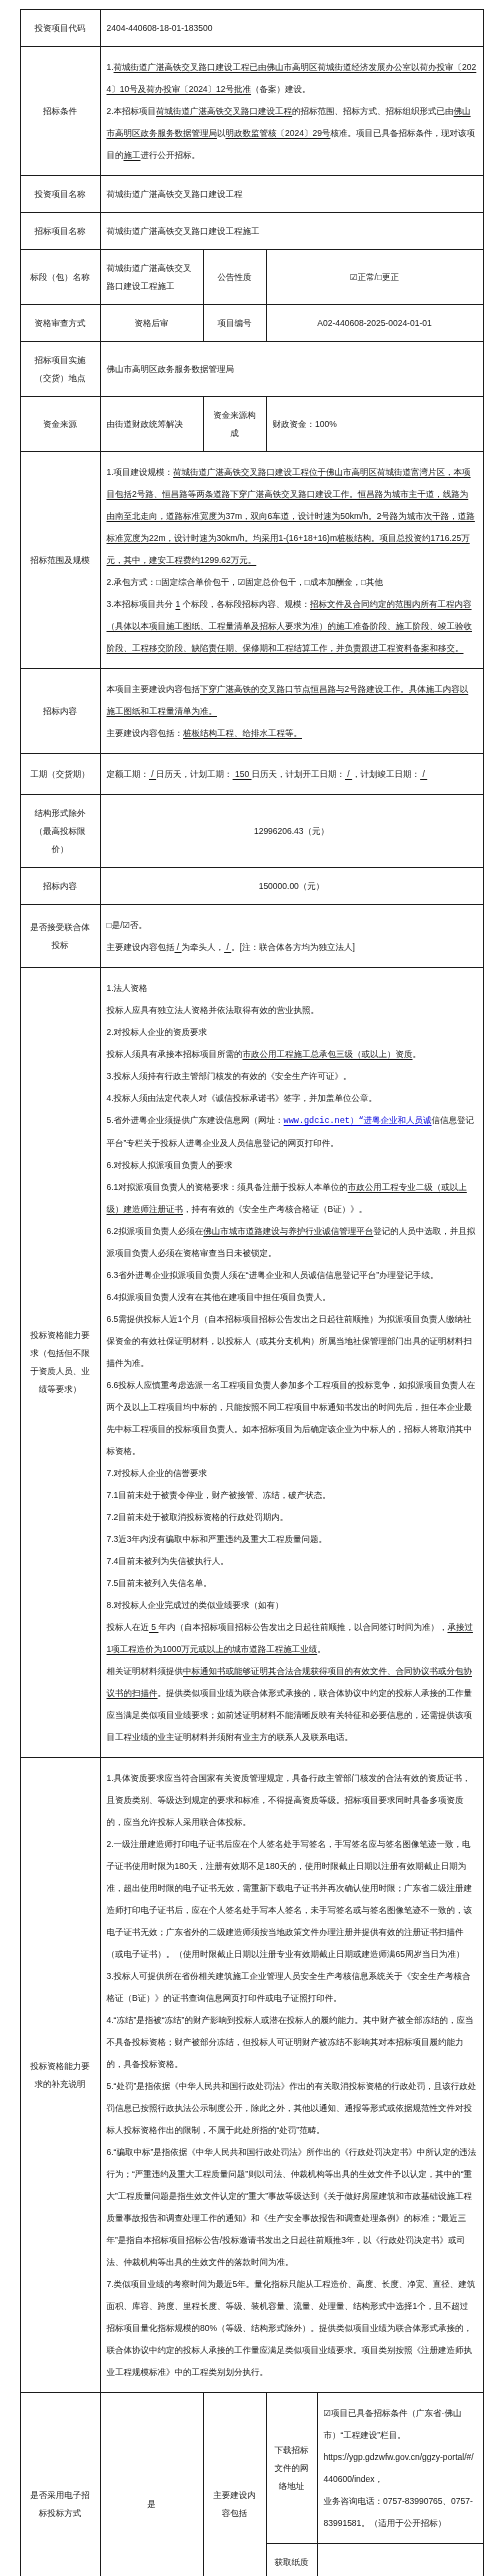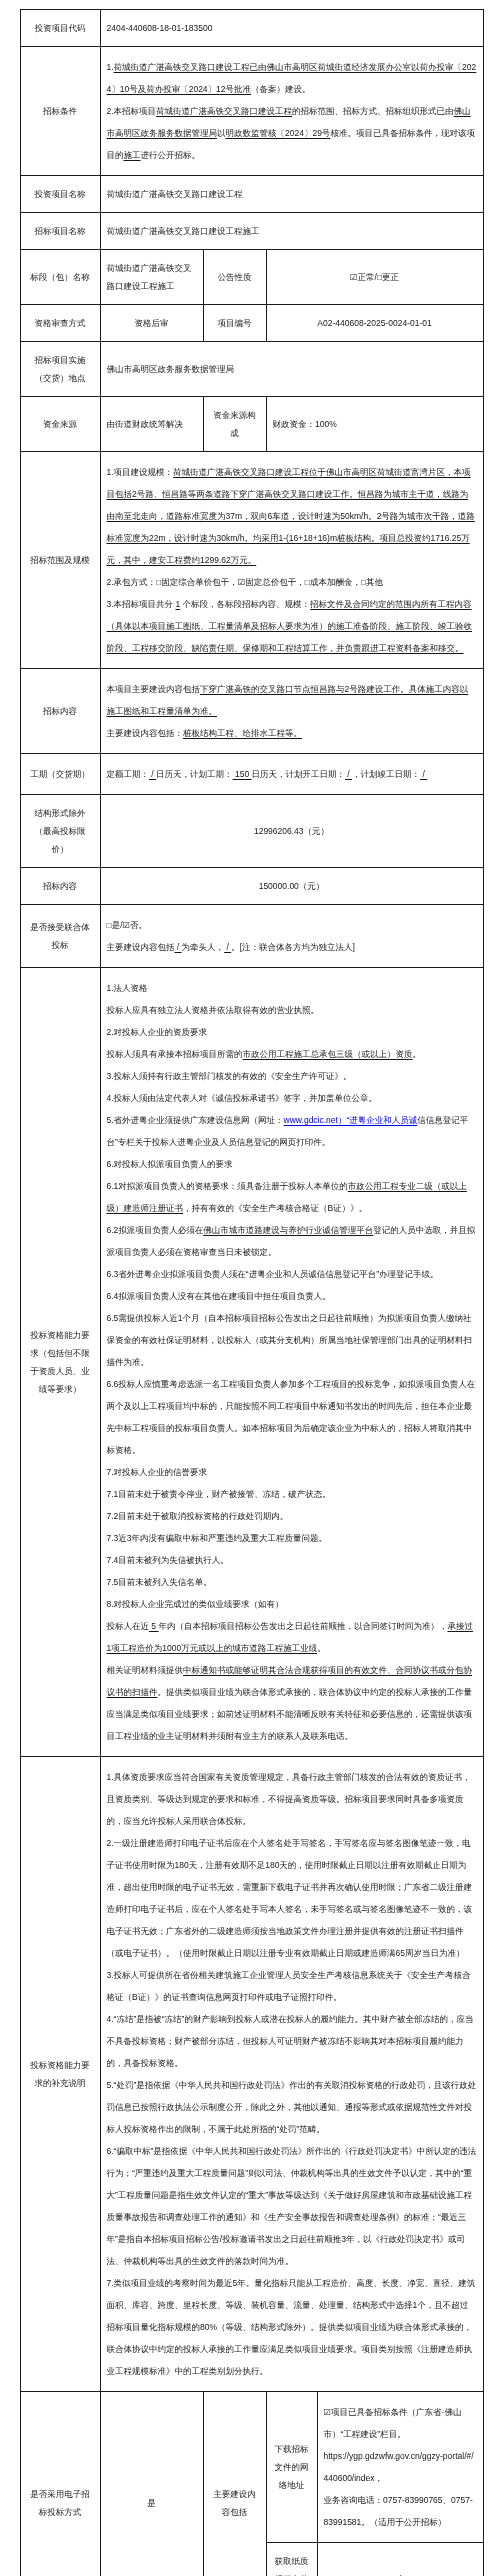--- a/index.html
+++ b/index.html
@@ -8,21 +8,21 @@
   .title{font-size:14px;font-weight:bold;text-align:center;margin:2.4px 0 9.7px 0;letter-spacing:0.6px;color:#111;}
   table.doc{width:463px;margin:0 auto;border-collapse:collapse;table-layout:fixed;background:#ffffff;}
   table.doc td{border:1.2px solid #1b1b1b;vertical-align:middle;padding:9px 6px;font-size:8.5px;line-height:18px;word-break:break-all;height:26.6px;box-sizing:border-box;}
   td.lbl{text-align:center;font-size:9.7px;line-height:18px;padding:4.2px 3.6px;color:#181818;}
   td.val{text-align:left;}
   td.center{text-align:center;}
   td.val p{margin:0;line-height:22px;text-align:left;}
   td.val.center p{text-align:center;text-decoration:underline;}
   .u{text-decoration:underline;text-underline-offset:2.4px;text-decoration-thickness:0.6px;}
   .link{color:#0000dd;}
-  .link.u{text-decoration-color:#0000dd;}
+  .link.u{text-decoration-color:#0000dd;font-family:Liberation Mono, monospace;}
 </style>
 </head>
 <body>
 
 <div class="page">
 
   <table class="doc">
     <colgroup>
       <col style="width:80px">
         <col style="width:103px">

